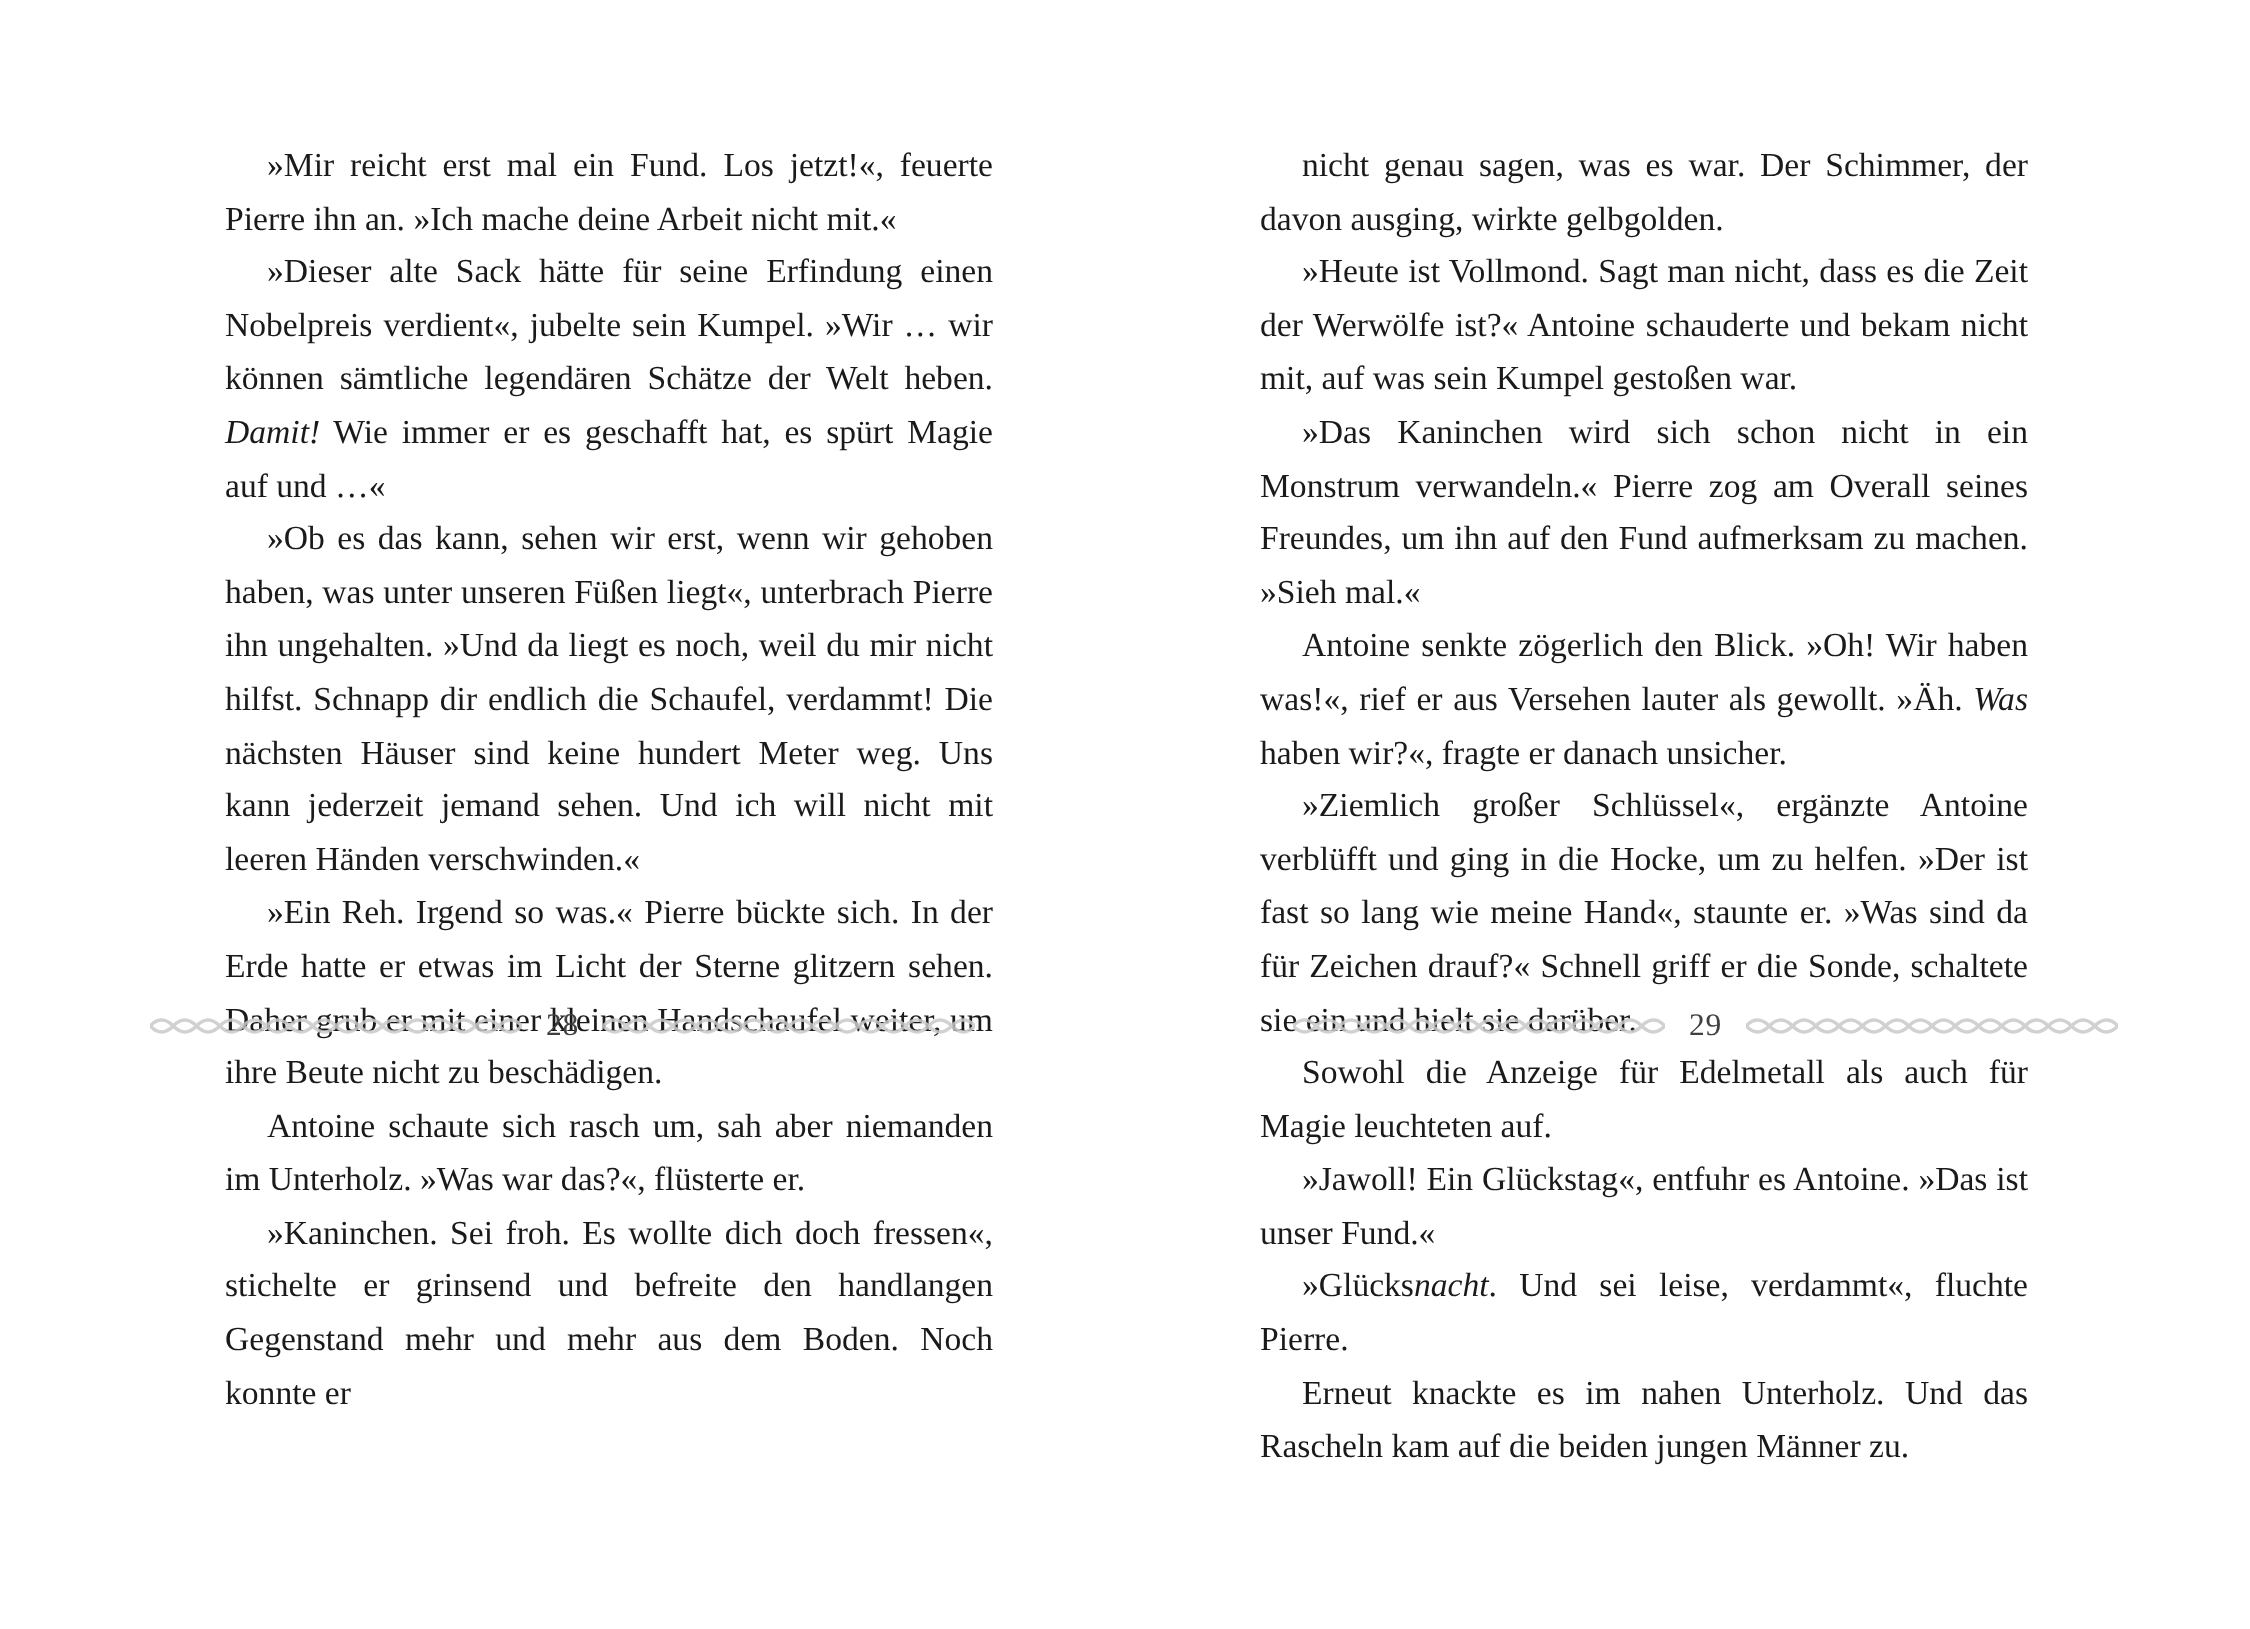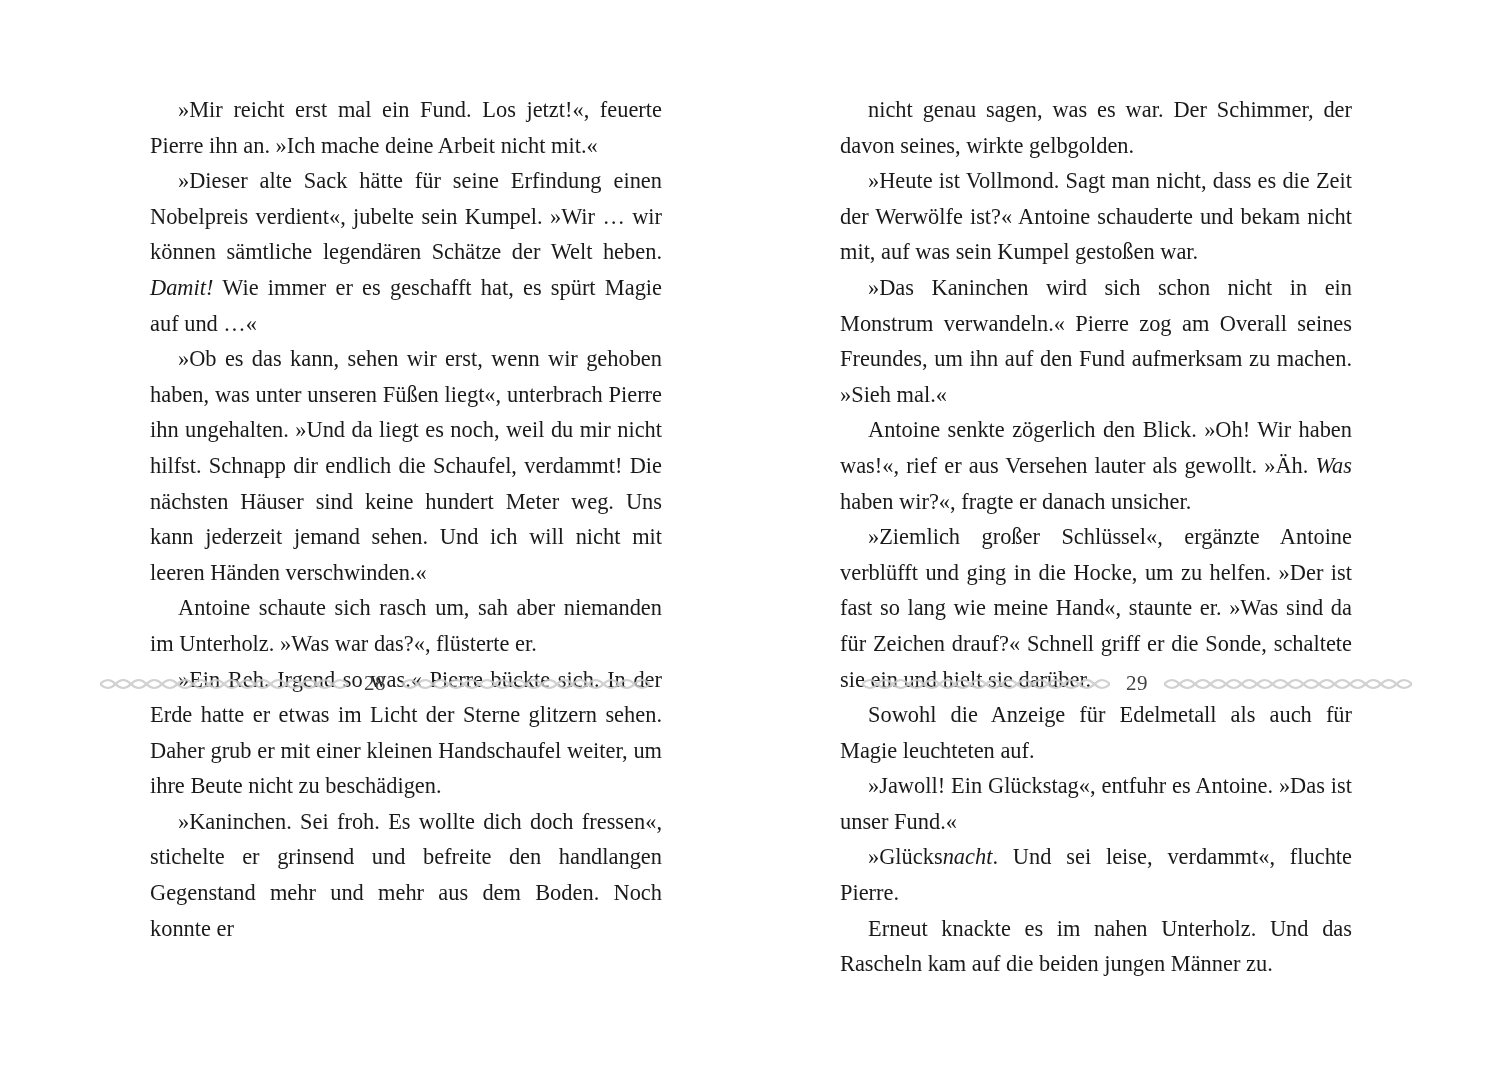--- a/index.html
+++ b/index.html
@@ -81,22 +81,22 @@
 </head>
 <body>
 
 <div class="spread">
 
   <div class="page page-left">
     <div class="text-col" id="left-body">
         <p class="first">»Mir reicht erst mal ein Fund. Los jetzt!«, feuerte Pierre ihn an. »Ich mache deine Arbeit nicht mit.«</p>
         <p>»Dieser alte Sack hätte für seine Erfindung einen No­belpreis verdient«, jubelte sein Kumpel. »Wir … wir kön­nen sämtliche legendären Schätze der Welt heben. <em>Damit!</em> Wie immer er es geschafft hat, es spürt Magie auf und …«</p>
         <p>»Ob es das kann, sehen wir erst, wenn wir gehoben haben, was unter unseren Füßen liegt«, unterbrach Pierre ihn ungehalten. »Und da liegt es noch, weil du mir nicht hilfst. Schnapp dir endlich die Schaufel, verdammt! Die nächsten Häuser sind keine hundert Meter weg. Uns kann jederzeit jemand sehen. Und ich will nicht mit leeren Hän­den verschwinden.«</p>
+        <p>»Ein Reh. Irgend so was.« Pierre bückte sich. In der Erde hatte er etwas im Licht der Sterne glitzern sehen. Daher grub er mit einer kleinen Handschaufel weiter, um ihre Beute nicht zu beschädigen.</p>
         <p>Antoine schaute sich rasch um, sah aber niemanden im Unterholz. »Was war das?«, flüsterte er.</p>
-        <p>»Ein Reh. Irgend so was.« Pierre bückte sich. In der Erde hatte er etwas im Licht der Sterne glitzern sehen. Daher grub er mit einer kleinen Handschaufel weiter, um ihre Beute nicht zu beschädigen.</p>
         <p>»Kaninchen. Sei froh. Es wollte dich doch fressen«, stichelte er grinsend und befreite den handlangen Gegen­stand mehr und mehr aus dem Boden. Noch konnte er</p>
       </div>
     <div class="folio">
       <div class="ornament">
         <svg viewBox="0 0 240 18" preserveAspectRatio="none" aria-hidden="true">
           <g fill="none" stroke="#c9c9c9" stroke-width="2.2">
             <path d="M0 9 q7.5 -8 15 0 q7.5 8 15 0 q7.5 -8 15 0 q7.5 8 15 0 q7.5 -8 15 0 q7.5 8 15 0 q7.5 -8 15 0 q7.5 8 15 0 q7.5 -8 15 0 q7.5 8 15 0 q7.5 -8 15 0 q7.5 8 15 0 q7.5 -8 15 0 q7.5 8 15 0 q7.5 -8 15 0 q7.5 8 15 0"></path>
             <path d="M0 9 q7.5 8 15 0 q7.5 -8 15 0 q7.5 8 15 0 q7.5 -8 15 0 q7.5 8 15 0 q7.5 -8 15 0 q7.5 8 15 0 q7.5 -8 15 0 q7.5 8 15 0 q7.5 -8 15 0 q7.5 8 15 0 q7.5 -8 15 0 q7.5 8 15 0 q7.5 -8 15 0 q7.5 8 15 0 q7.5 -8 15 0"></path>
           </g>
         </svg>
@@ -108,21 +108,21 @@
             <path d="M0 9 q7.5 -8 15 0 q7.5 8 15 0 q7.5 -8 15 0 q7.5 8 15 0 q7.5 -8 15 0 q7.5 8 15 0 q7.5 -8 15 0 q7.5 8 15 0 q7.5 -8 15 0 q7.5 8 15 0 q7.5 -8 15 0 q7.5 8 15 0 q7.5 -8 15 0 q7.5 8 15 0 q7.5 -8 15 0 q7.5 8 15 0"></path>
             <path d="M0 9 q7.5 8 15 0 q7.5 -8 15 0 q7.5 8 15 0 q7.5 -8 15 0 q7.5 8 15 0 q7.5 -8 15 0 q7.5 8 15 0 q7.5 -8 15 0 q7.5 8 15 0 q7.5 -8 15 0 q7.5 8 15 0 q7.5 -8 15 0 q7.5 8 15 0 q7.5 -8 15 0 q7.5 8 15 0 q7.5 -8 15 0"></path>
           </g>
         </svg>
       </div>
     </div>
   </div>
 
   <div class="page page-right">
     <div class="text-col" id="right-body">
-        <p class="first">nicht genau sagen, was es war. Der Schimmer, der davon seines, wirkte gelbgolden.</p>
+        <p class="first">nicht genau sagen, was es war. Der Schimmer, der davon ausging, wirkte gelbgolden.</p>
         <p>»Heute ist Vollmond. Sagt man nicht, dass es die Zeit der Werwölfe ist?« Antoine schauderte und bekam nicht mit, auf was sein Kumpel gestoßen war.</p>
         <p>»Das Kaninchen wird sich schon nicht in ein Monstrum verwandeln.« Pierre zog am Overall seines Freundes, um ihn auf den Fund aufmerksam zu machen. »Sieh mal.«</p>
         <p>Antoine senkte zögerlich den Blick. »Oh! Wir haben was!«, rief er aus Versehen lauter als gewollt. »Äh. <em>Was</em> haben wir?«, fragte er danach unsicher.</p>
         <p>»Ziemlich großer Schlüssel«, ergänzte Antoine ver­blüfft und ging in die Hocke, um zu helfen. »Der ist fast so lang wie meine Hand«, staunte er. »Was sind da für Zeichen drauf?« Schnell griff er die Sonde, schaltete sie ein und hielt sie darüber.</p>
         <p>Sowohl die Anzeige für Edelmetall als auch für Magie leuchteten auf.</p>
         <p>»Jawoll! Ein Glückstag«, entfuhr es Antoine. »Das ist unser Fund.«</p>
         <p>»Glücks<em>nacht</em>. Und sei leise, verdammt«, fluchte Pierre.</p>
         <p>Erneut knackte es im nahen Unterholz. Und das Ra­scheln kam auf die beiden jungen Männer zu.</p>
       </div>
     <div class="folio">

